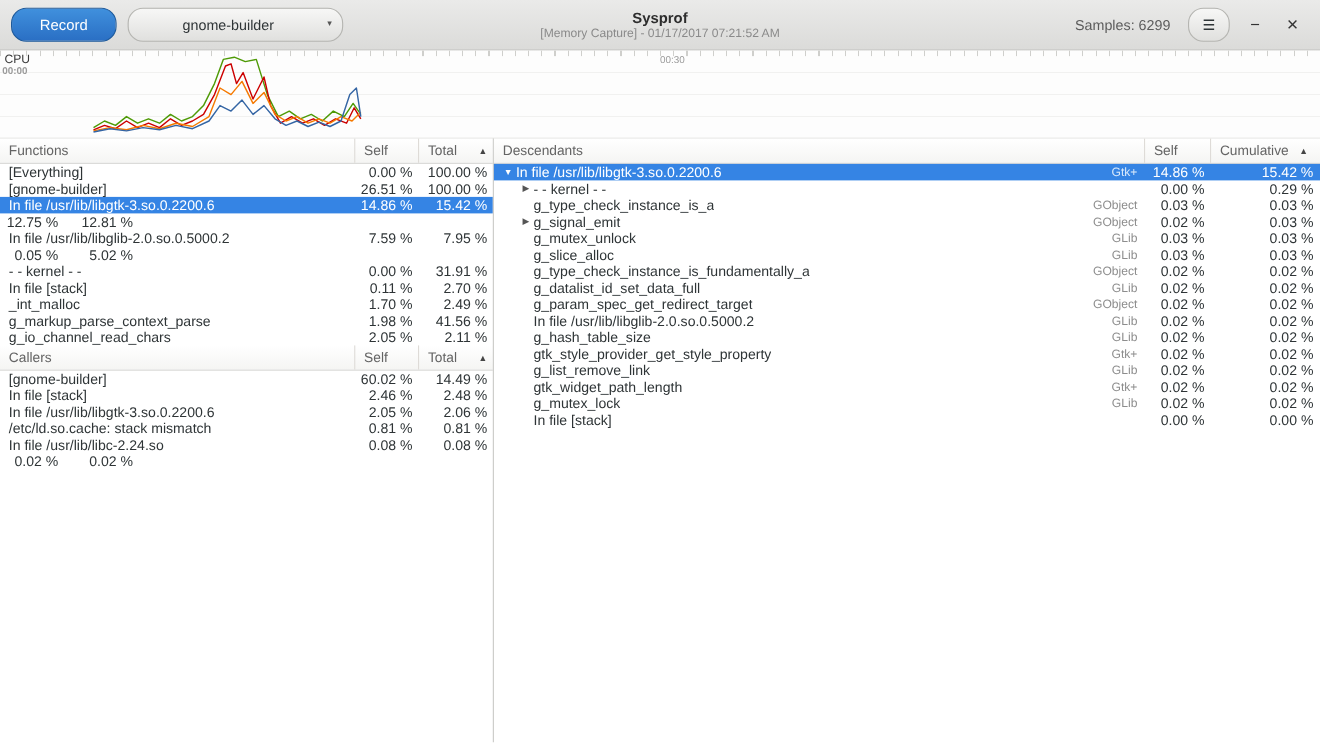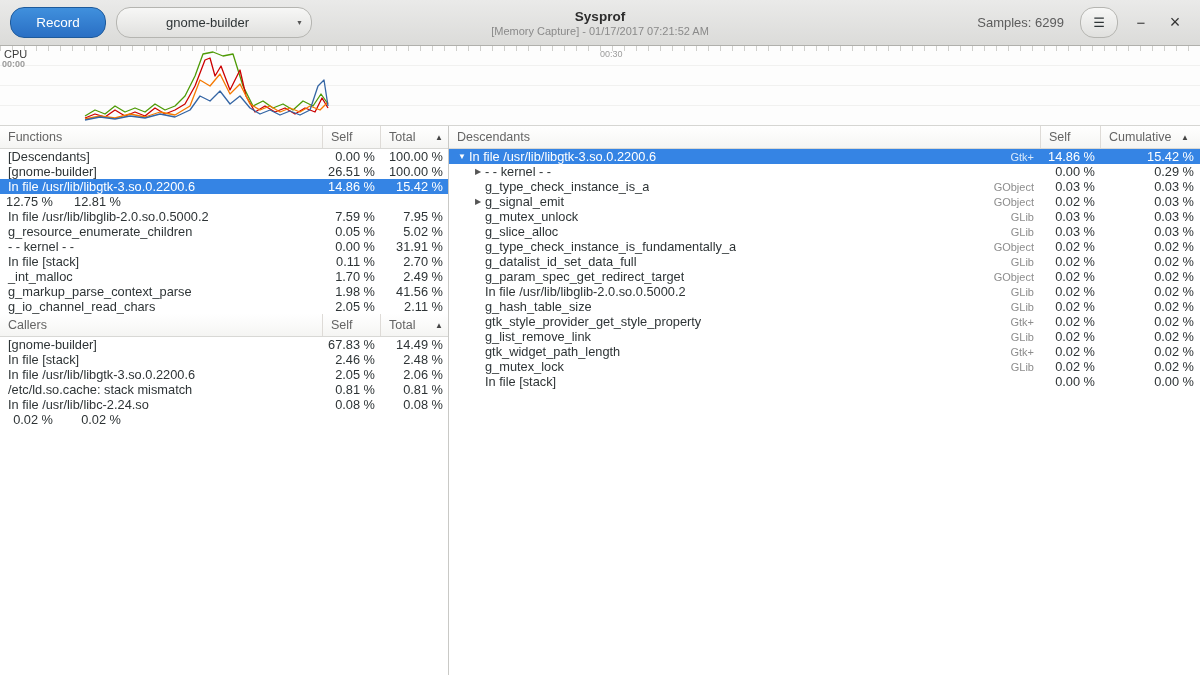--- a/index.html
+++ b/index.html
@@ -119,21 +119,21 @@
       <div class="thead">
         <span class="hc name">Functions</span>
         <span class="hc self">Self</span>
         <span class="hc total">
           <span>Total</span>
           <span class="sort">▲</span>
         </span>
       </div>
       <div id="functions-body">
           <div class="row">
-            <span class="c name">[Descendants]</span>
+            <span class="c name">[Everything]</span>
             <span class="c self">0.00 %</span>
             <span class="c total">100.00 %</span>
           </div>
           <div class="row">
             <span class="c name">[gnome-builder]</span>
             <span class="c self">26.51 %</span>
             <span class="c total">100.00 %</span>
           </div>
           <div class="row sel">
             <span class="c name">In file /usr/lib/libgtk-3.so.0.2200.6</span>
@@ -143,21 +143,20 @@
           <div class="row">
             <span class="c self">12.75 %</span>
             <span class="c total">12.81 %</span>
           </div>
           <div class="row">
             <span class="c name">In file /usr/lib/libglib-2.0.so.0.5000.2</span>
             <span class="c self">7.59 %</span>
             <span class="c total">7.95 %</span>
           </div>
           <div class="row">
-            <span class="c name">g_resource_enumerate_children</span>
             <span class="c self">0.05 %</span>
             <span class="c total">5.02 %</span>
           </div>
           <div class="row">
             <span class="c name">- - kernel - -</span>
             <span class="c self">0.00 %</span>
             <span class="c total">31.91 %</span>
           </div>
           <div class="row">
             <span class="c name">In file [stack]</span>
@@ -185,21 +184,21 @@
         <span class="hc name">Callers</span>
         <span class="hc self">Self</span>
         <span class="hc total">
           <span>Total</span>
           <span class="sort">▲</span>
         </span>
       </div>
       <div id="callers-body">
           <div class="row">
             <span class="c name">[gnome-builder]</span>
-            <span class="c self">67.83 %</span>
+            <span class="c self">60.02 %</span>
             <span class="c total">14.49 %</span>
           </div>
           <div class="row">
             <span class="c name">In file [stack]</span>
             <span class="c self">2.46 %</span>
             <span class="c total">2.48 %</span>
           </div>
           <div class="row">
             <span class="c name">In file /usr/lib/libgtk-3.so.0.2200.6</span>
             <span class="c self">2.05 %</span>

